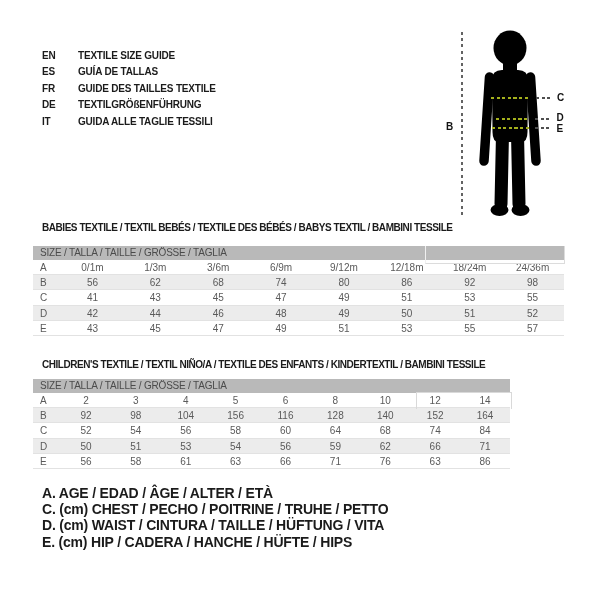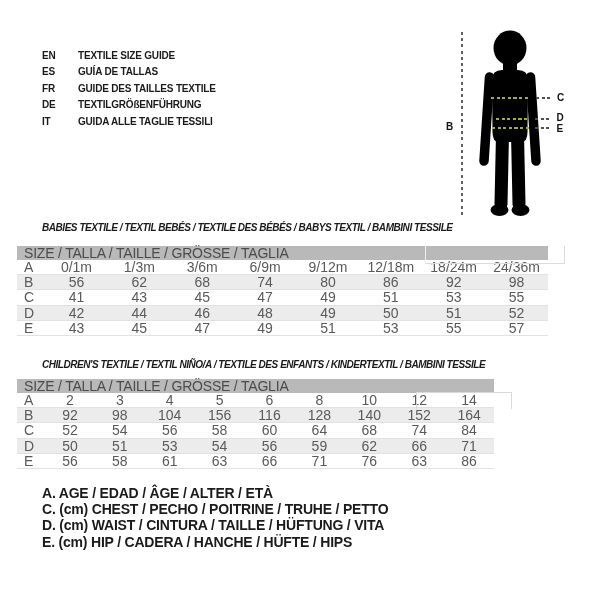--- a/index.html
+++ b/index.html
@@ -32,27 +32,27 @@
   #line-e-on  { left:492px; top:127px;   width:38px; }
   #line-e-off { left:535px; top:127px;   width:17px; }
   #label-b { left:446px;   top:122px; }
   #label-c { left:557px;   top:92.5px; }
   #label-d { left:556.5px; top:113px; }
   #label-e { left:556.5px; top:123.5px; }
 
   
   .section-title {
     position:absolute; left:42px; font-size:10px; font-weight:bold;
-    letter-spacing:-0.45px; color:#1b1b1b; white-space:nowrap;font-style:italic;
+    letter-spacing:-0.45px; color:#1b1b1b; white-space:nowrap;
   }
   #babies-title   { top:222px; }
   #children-title { top:359px; }
 
   
-  .size-table { position:absolute; left:17px; font-size:14px; color:#5a5a5a; }
+  .size-table { position:absolute; left:33px; font-size:10px; color:#5a5a5a; }
   #babies-table   { top:246px; width:531px; }
   #children-table { top:379px; width:477px; }
   .t-header {
     height:14px; line-height:14.5px; background:#b9b9b9; color:#4b4b4b;
     padding-left:7px; letter-spacing:-0.2px;
   }
   .t-body { position:relative; }
   .t-row {
     display:flex; height:15.2px; line-height:15.2px;
     border-bottom:1px solid #e2e2e2; box-sizing:border-box;

